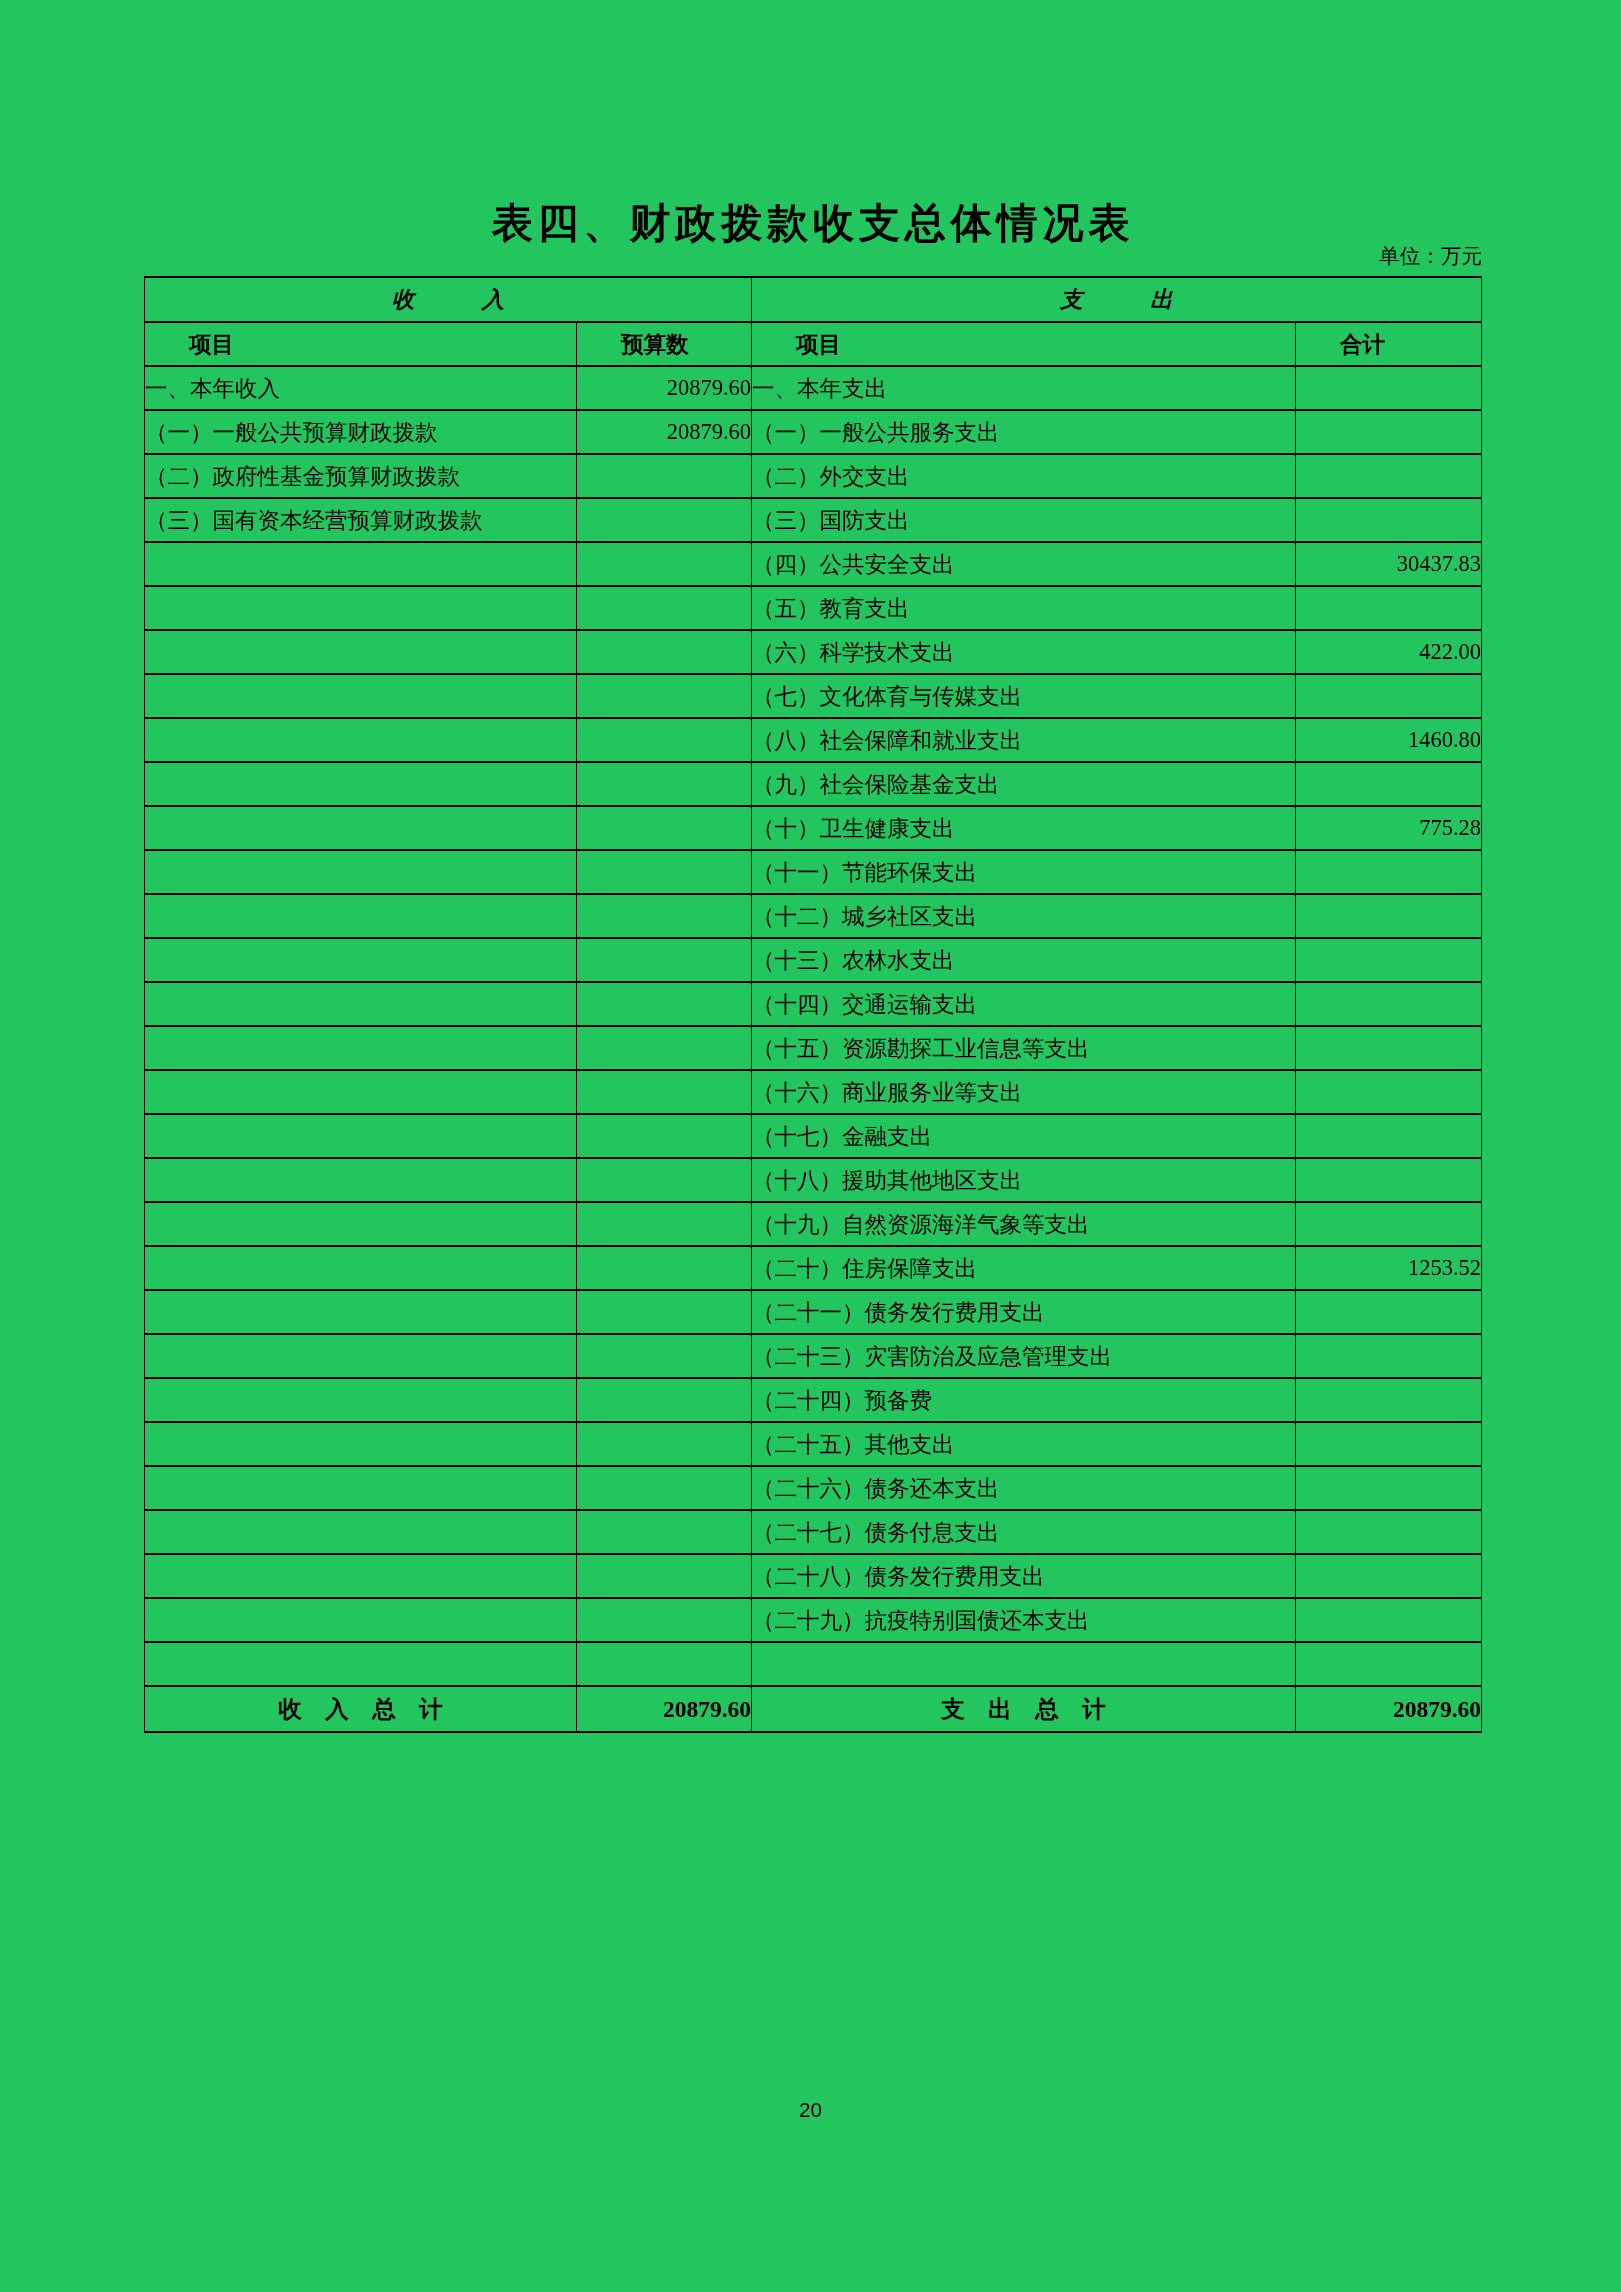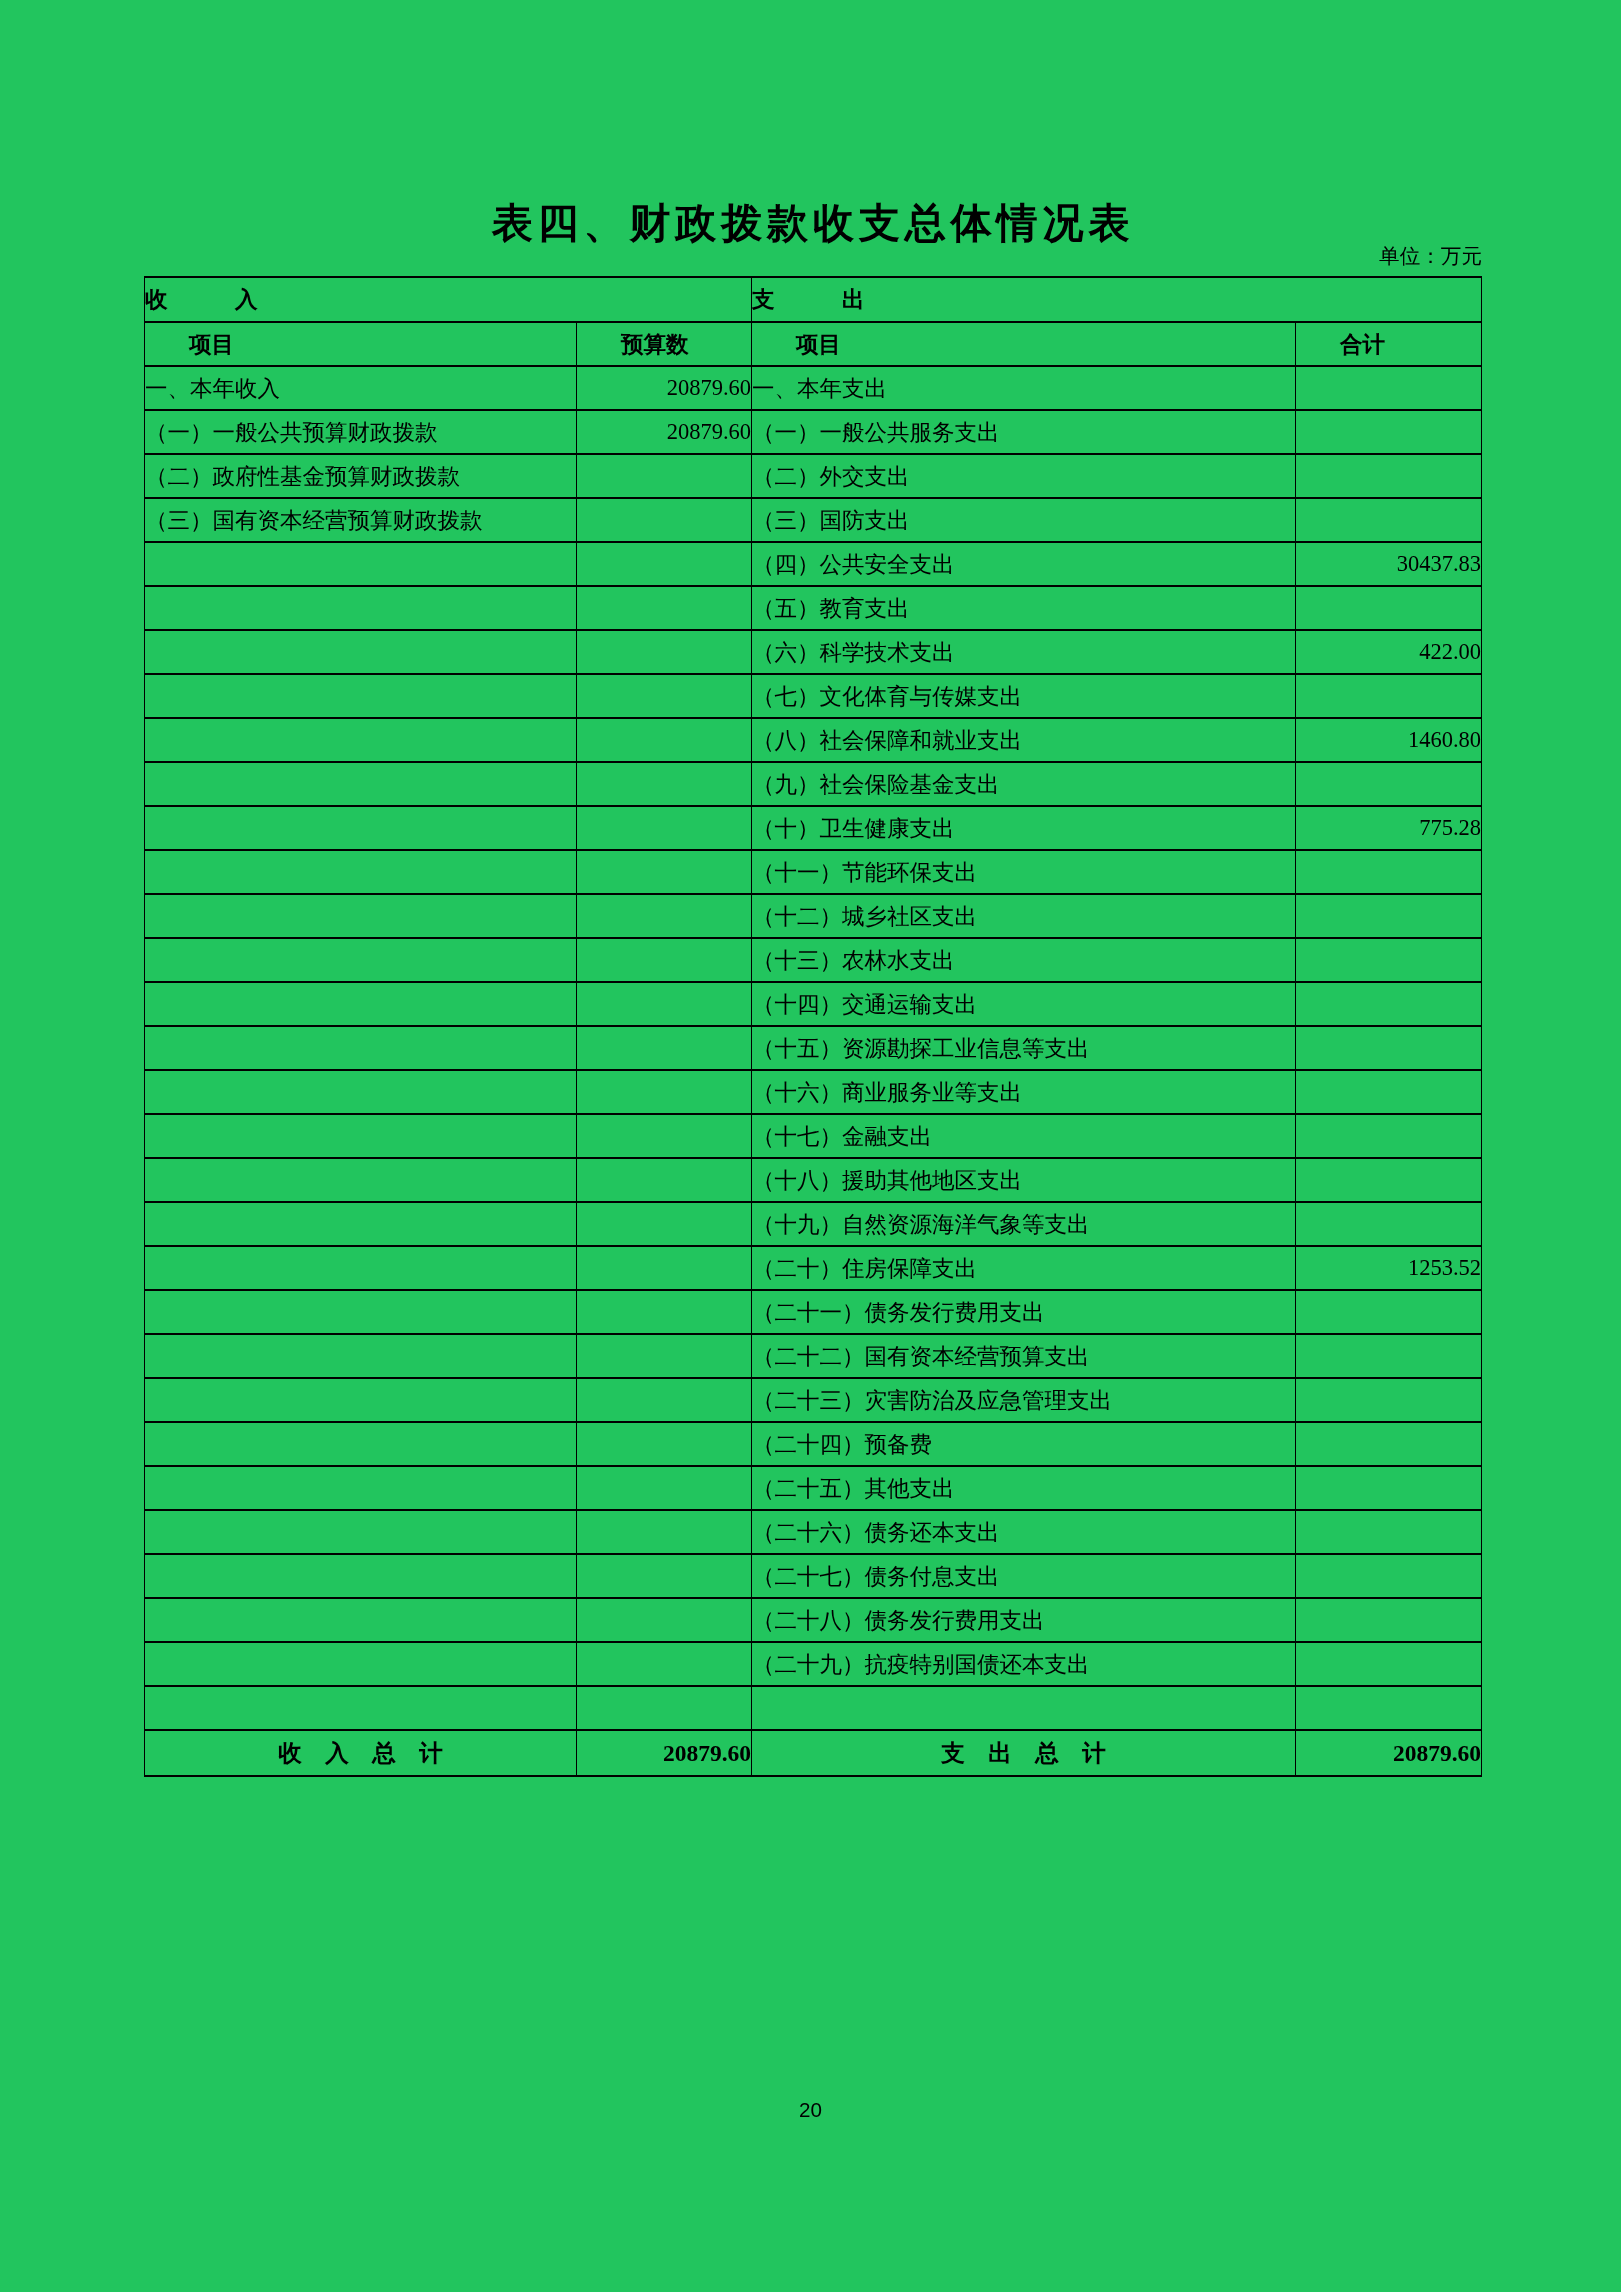--- a/index.html
+++ b/index.html
@@ -49,21 +49,22 @@
     border-top: 2px solid #000;
     border-bottom: 2px solid #000;
     font-size: 22.5px;
     padding: 0;
     overflow: hidden;
     white-space: nowrap;
   }
   tr.h1 td {
     height: 43px;
     font-weight: bold;
-    text-align: left;
+    text-align: center;
+    font-style: italic;
   }
   tr.h2 td {
     height: 42px;
     font-weight: bold;
     text-align: left;
     padding-left: 44px;
   }
   tr.data-row td { height: 42px; }
   tr.total-row td {
     height: 44px;
@@ -241,26 +242,20 @@
   </tr>
         <tr class="data-row">
     <td class="c-item-l"></td>
     <td class="c-num"></td>
     <td class="c-item-r">（二十一）债务发行费用支出</td>
     <td class="c-num"></td>
   </tr>
         <tr class="data-row">
     <td class="c-item-l"></td>
     <td class="c-num"></td>
-    <td class="c-item-r">（二十二）国有资本经营预算支出</td>
-    <td class="c-num"></td>
-  </tr>
-        <tr class="data-row">
-    <td class="c-item-l"></td>
-    <td class="c-num"></td>
     <td class="c-item-r">（二十三）灾害防治及应急管理支出</td>
     <td class="c-num"></td>
   </tr>
         <tr class="data-row">
     <td class="c-item-l"></td>
     <td class="c-num"></td>
     <td class="c-item-r">（二十四）预备费</td>
     <td class="c-num"></td>
   </tr>
         <tr class="data-row">

